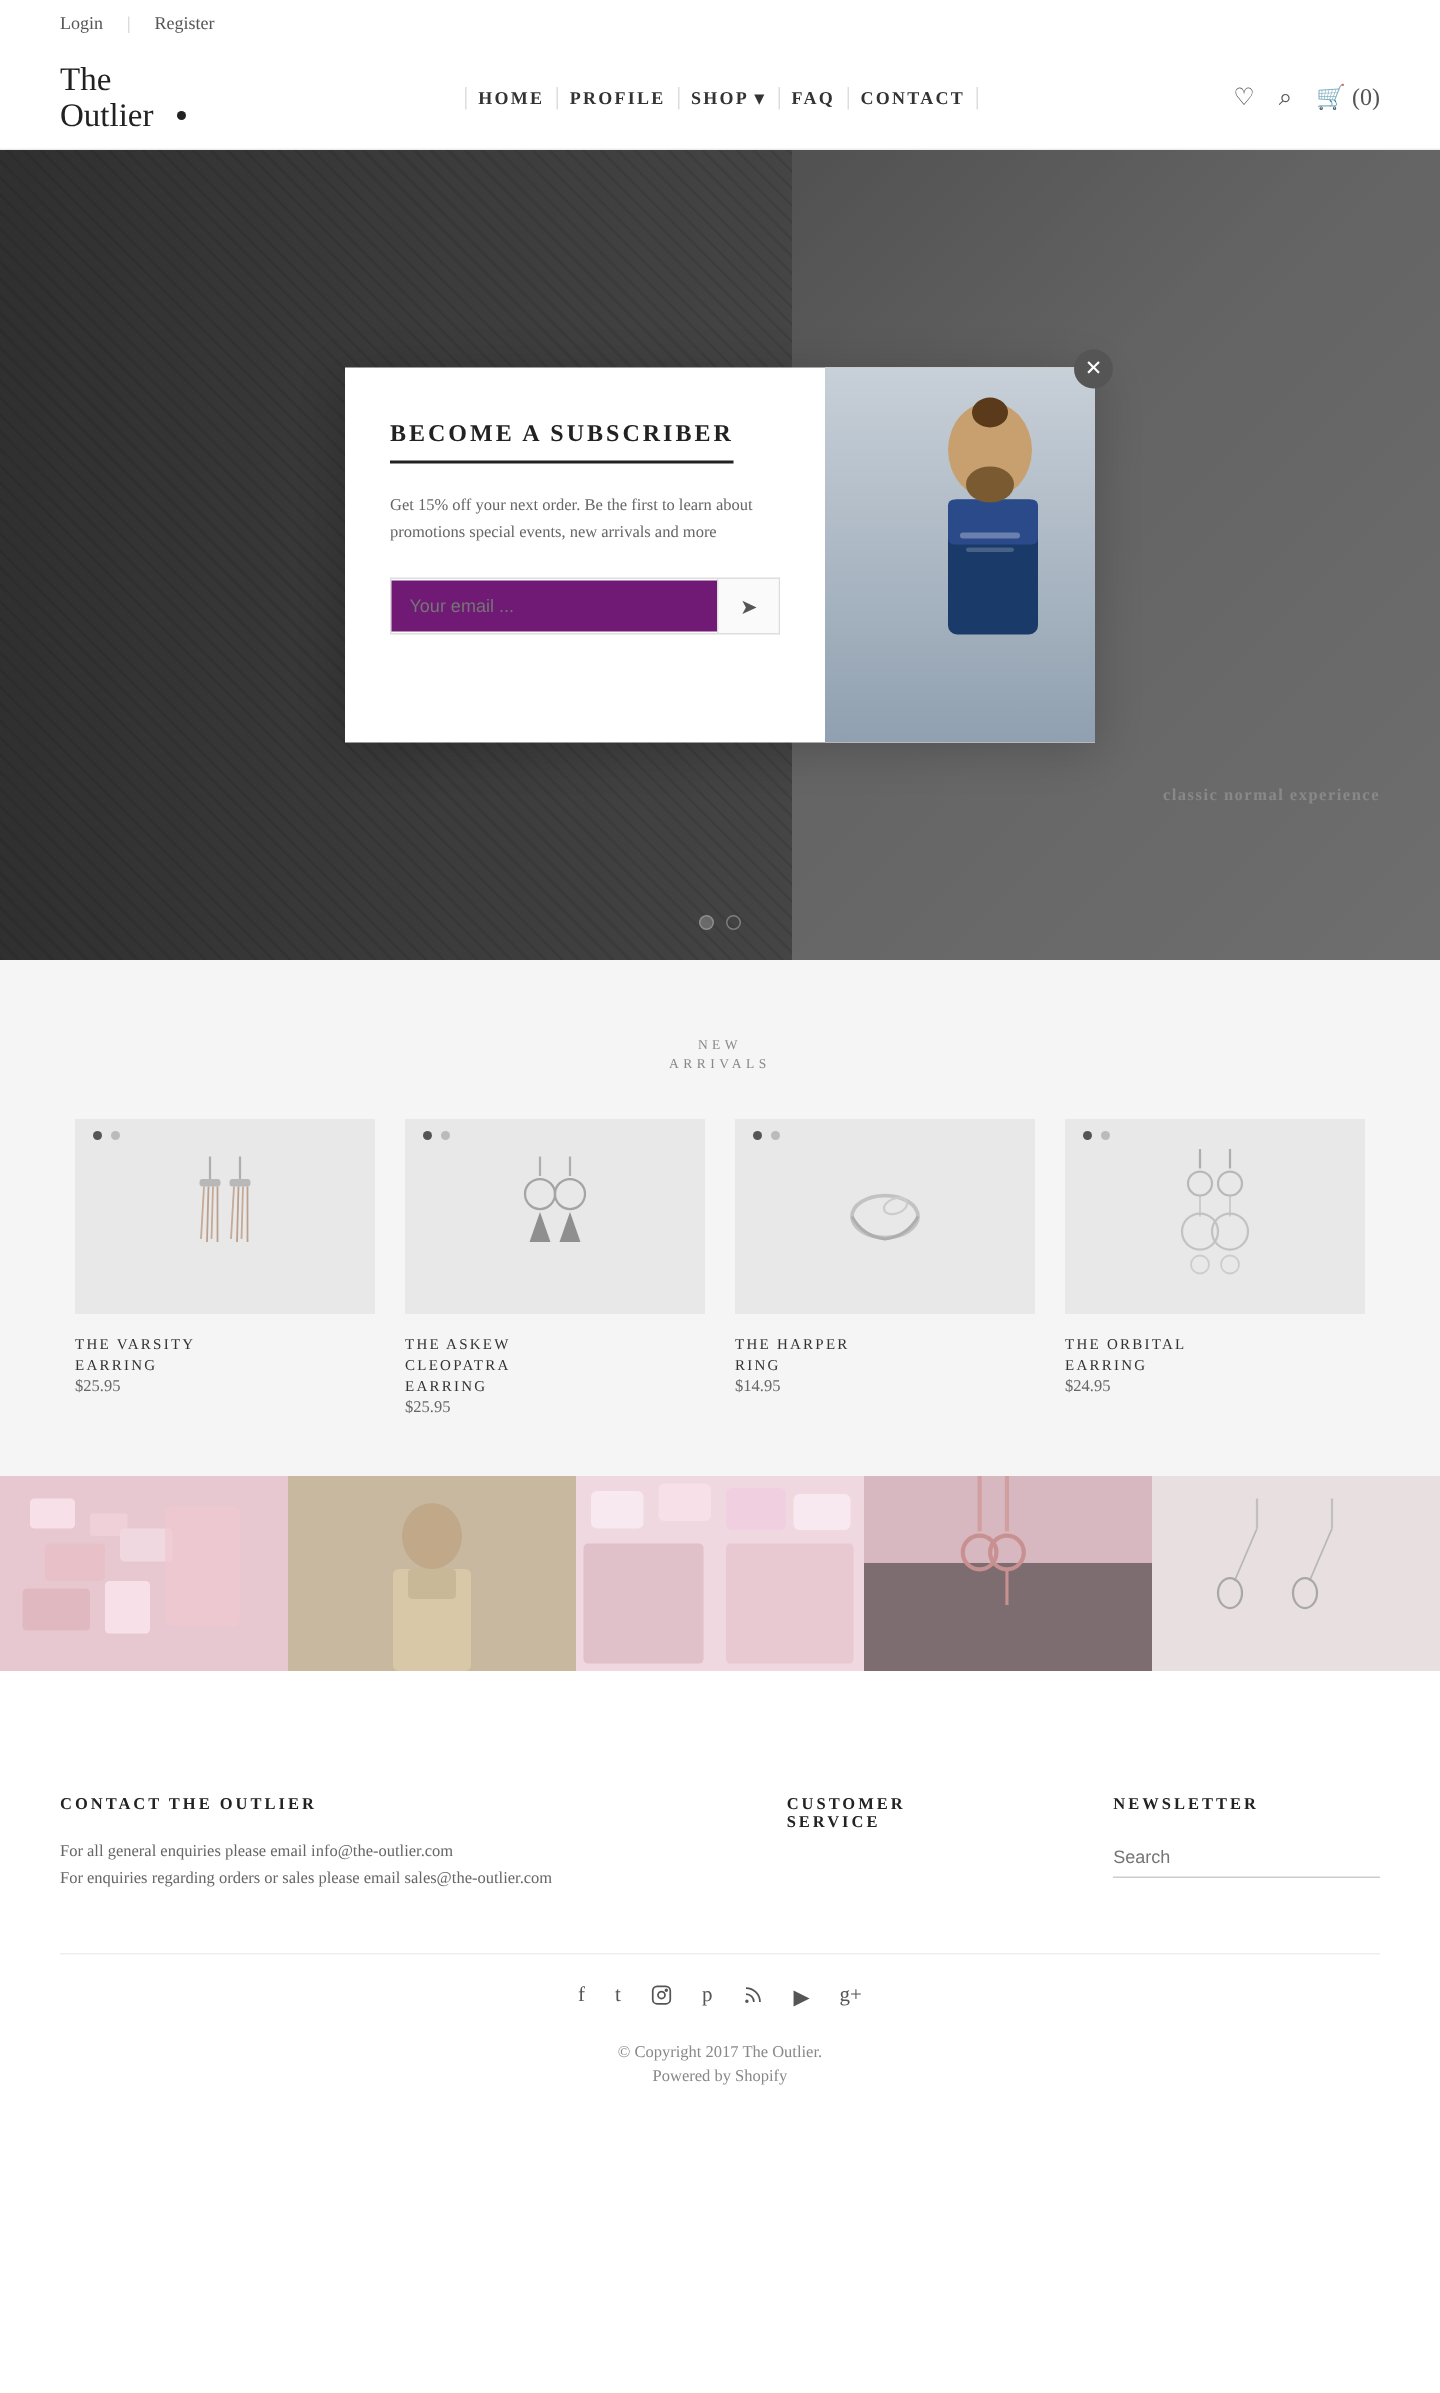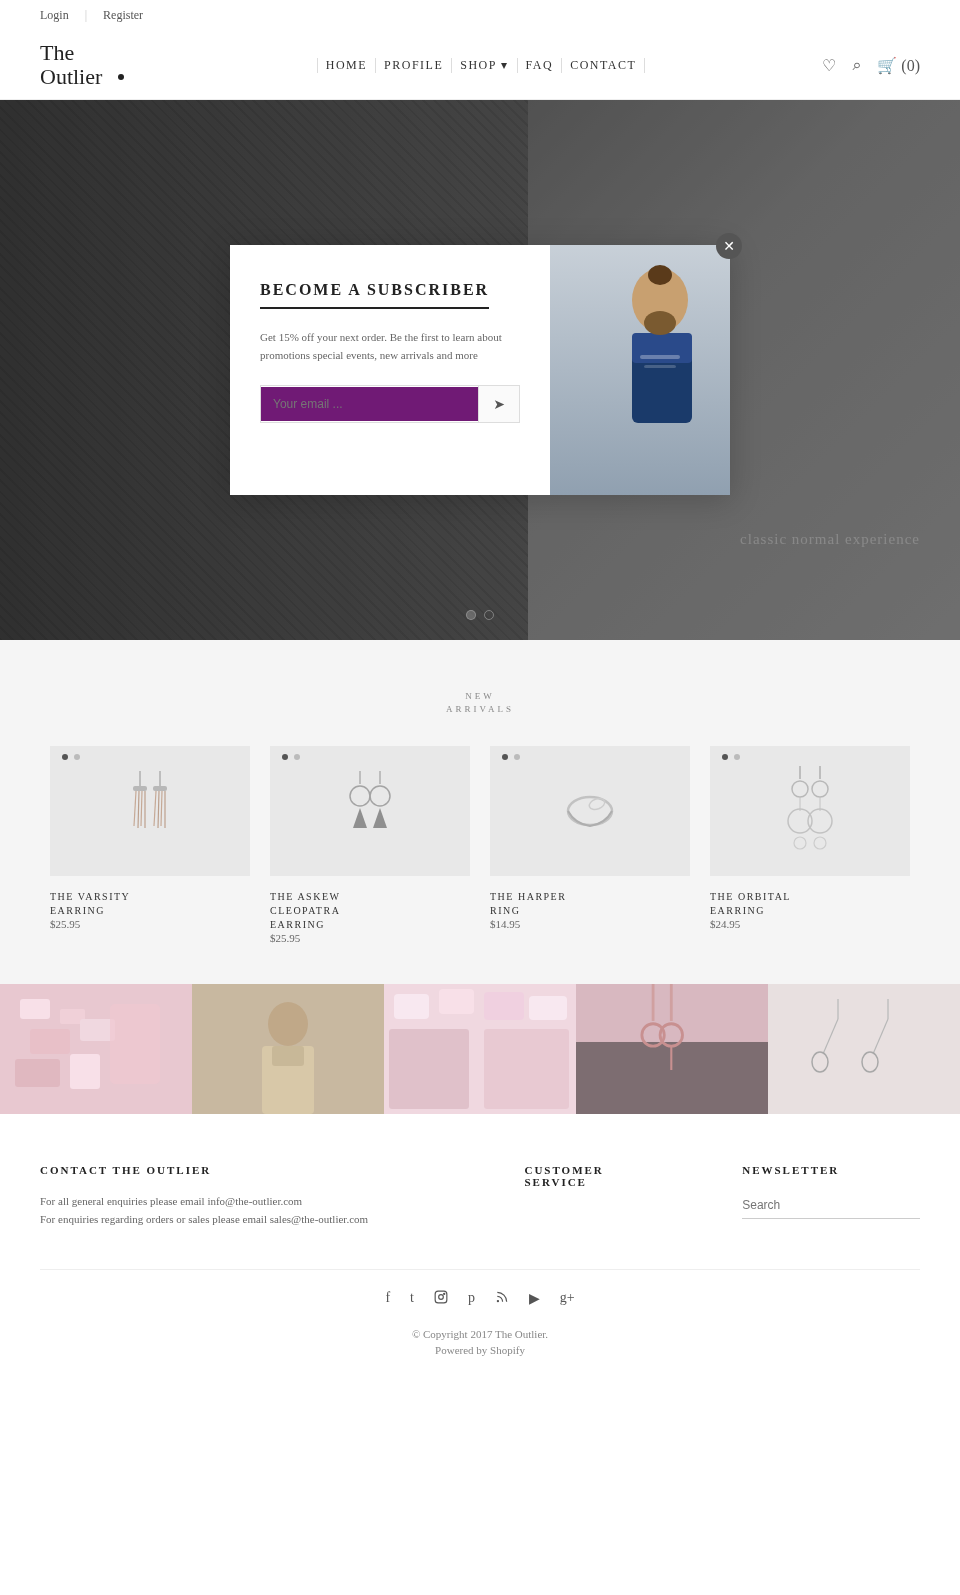--- a/index.html
+++ b/index.html
@@ -52,20 +52,21 @@
       letter-spacing: 1.5px;
       color: #333;
       text-transform: uppercase;
       padding: 0 8px;
       cursor: pointer;
       text-decoration: none;
       display: flex;
       align-items: center;
       gap: 4px;
       border-right: 1px solid #ddd;
+      font-weight: bold;
     }
     .nav-item:first-child { border-left: 1px solid #ddd; }
     .header-icons {
       display: flex;
       align-items: center;
       gap: 16px;
       margin-left: 20px;
     }
     .header-icon {
       font-size: 16px;
@@ -98,25 +99,26 @@
         45deg,
         rgba(0,0,0,0.08) 0px,
         rgba(0,0,0,0.08) 2px,
         transparent 2px,
         transparent 8px
       ),
       linear-gradient(to right, #4a4a4a, #6a6a6a);
     }
     .hero-text-overlay {
       position: absolute;
-      bottom: 92px;
+      bottom: 104px;
       right: 40px;
       color: rgba(255,255,255,0.5);
-      font-size: 15px;
+      font-size: 11px;
       letter-spacing: 1px;
+      font-weight: bold;
     }
     .hero-dots {
       position: absolute;
       bottom: 20px;
       left: 50%;
       transform: translateX(-50%);
       display: flex;
       gap: 8px;
     }
     .hero-dot {
@@ -312,20 +314,21 @@
     }
     .footer-col-main { flex: 2.5; }
     .footer-col { flex: 1; }
     .footer-title {
       font-size: 11px;
       letter-spacing: 2px;
       color: #222;
       text-transform: uppercase;
       font-weight: bold;
       margin-bottom: 16px;
+      margin-top: 33px;
     }
     .footer-text {
       font-size: 11px;
       color: #666;
       line-height: 1.7;
     }
     .newsletter-input {
       border: none;
       border-bottom: 1px solid #ccc;
       outline: none;

